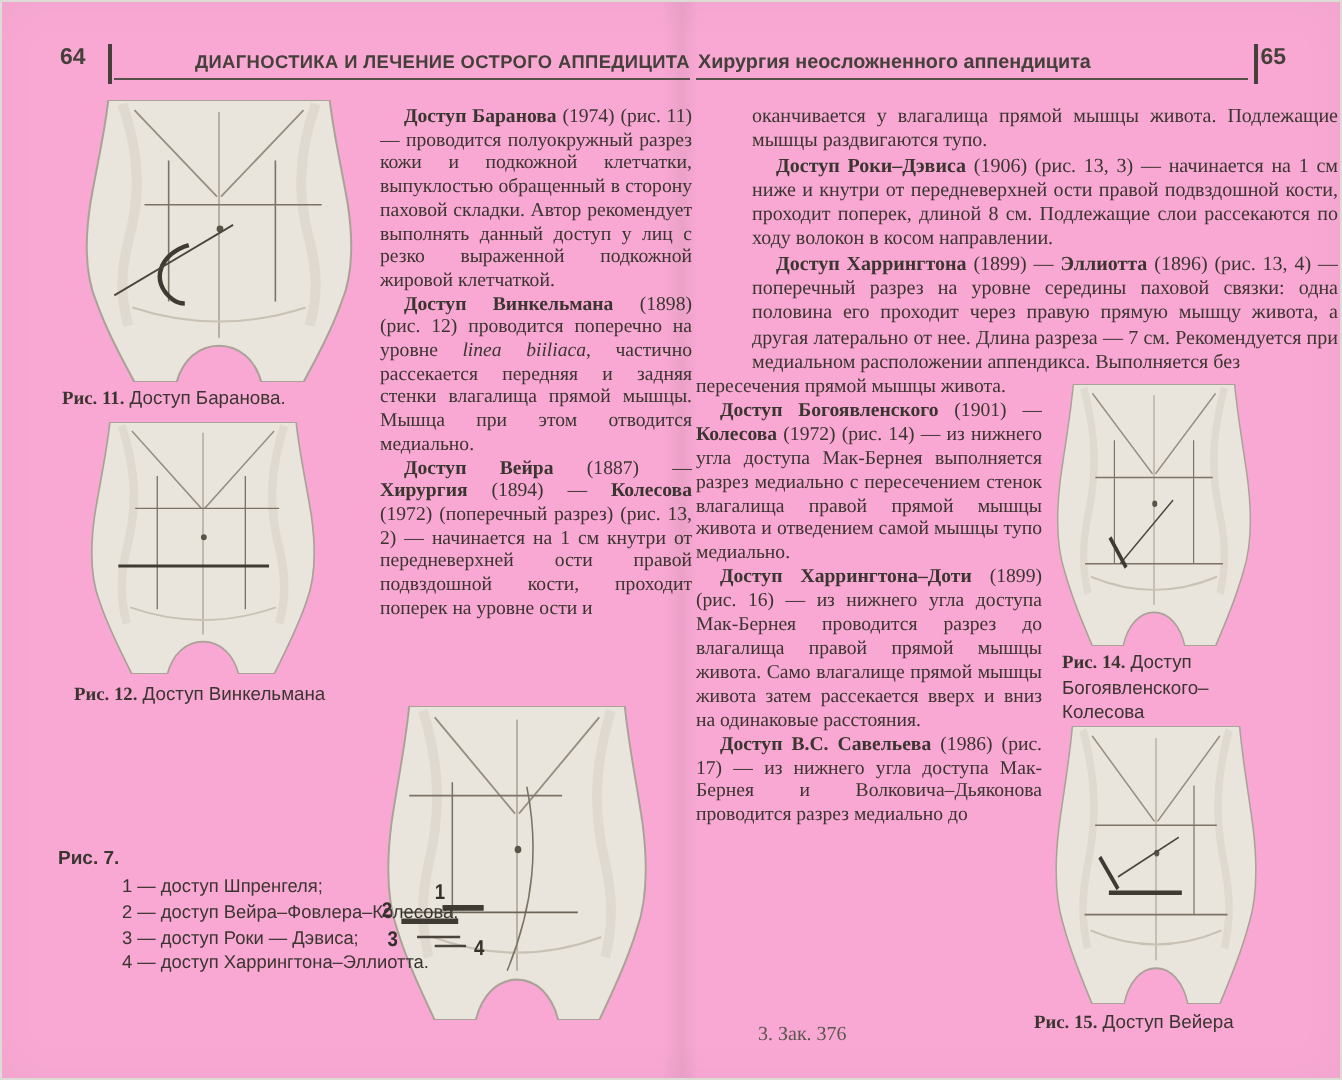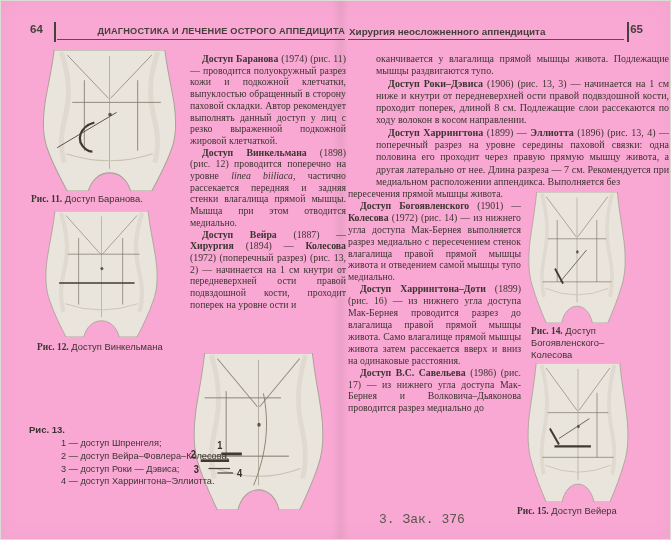--- a/index.html
+++ b/index.html
@@ -45,21 +45,21 @@
   .cap{position:absolute;font-family:"Liberation Sans",sans-serif;font-size:9.4px;line-height:12.2px;text-align:left;color:#3a352f;}
   #cap11{left:30px;top:192px;width:157px;}
   #cap12{left:36px;top:340px;width:129px;}
   #cap14{left:530px;top:324px;width:93px;}
   #cap15{left:516px;top:504px;width:122px;}
 
   .fig13-label{position:absolute;left:28px;top:423px;font-family:"Liberation Sans",sans-serif;font-weight:bold;font-size:9.5px;color:#3a352f;}
   .legend{position:absolute;left:28px;top:436px;width:172px;font-family:"Liberation Sans",sans-serif;font-size:9.2px;line-height:12.8px;color:#3a352f;margin-left:32px;}
   .legend div{padding-left:26px;text-indent:-26px;}
 
-  .print-mark{position:absolute;left:348px;top:511px;font-family:Liberation Mono, monospace;font-size:13px;color:#5b564f;padding-left:30px;}
+  .print-mark{position:absolute;left:348px;top:511px;font-family:Liberation Serif, serif;font-size:10px;color:#5b564f;padding-left:30px;}
 
   .mark{font-family:"Liberation Sans",sans-serif;font-size:9.5px;font-weight:bold;fill:#35302a;}
   .defs-holder{position:absolute;width:0;height:0;overflow:hidden;}
 </style>
 </head>
 <body>
 
 <div class="canvas">
   <div class="spine"></div>
 
@@ -113,21 +113,21 @@
     <path d="M37,90 L58,90" fill="none" stroke="#3f3a33" stroke-width="2.6"></path>
     <path d="M16,96 L45,96" fill="none" stroke="#3f3a33" stroke-width="2.4"></path>
     <path d="M24,103 L46,103" fill="none" stroke="#4a443c" stroke-width="1.1"></path>
     <path d="M33,107 L49,107" fill="none" stroke="#4a443c" stroke-width="1.1"></path>
     <text class="mark" x="33" y="86">1</text>
     <text class="mark" x="6" y="94">2</text>
     <text class="mark" x="9" y="107">3</text>
     <text class="mark" x="53" y="111">4</text>
   </svg>
 
-  <div class="fig13-label">Рис. 13.</div>
+  <div class="fig13-label">Рис. 7.</div>
   <div class="legend">
     <div>1 — доступ Шпренгеля;</div>
     <div>2 — доступ Вейра–Фовлера–Колесова;</div>
     <div>3 — доступ Роки — Дэвиса;</div>
     <div>4 — доступ Харрингтона–Эллиотта.</div>
   </div>
 
   <div class="hdr hdr-right">
     <span class="ttl">Хирургия неосложненного аппендицита</span>
     <span class="rule"></span>

